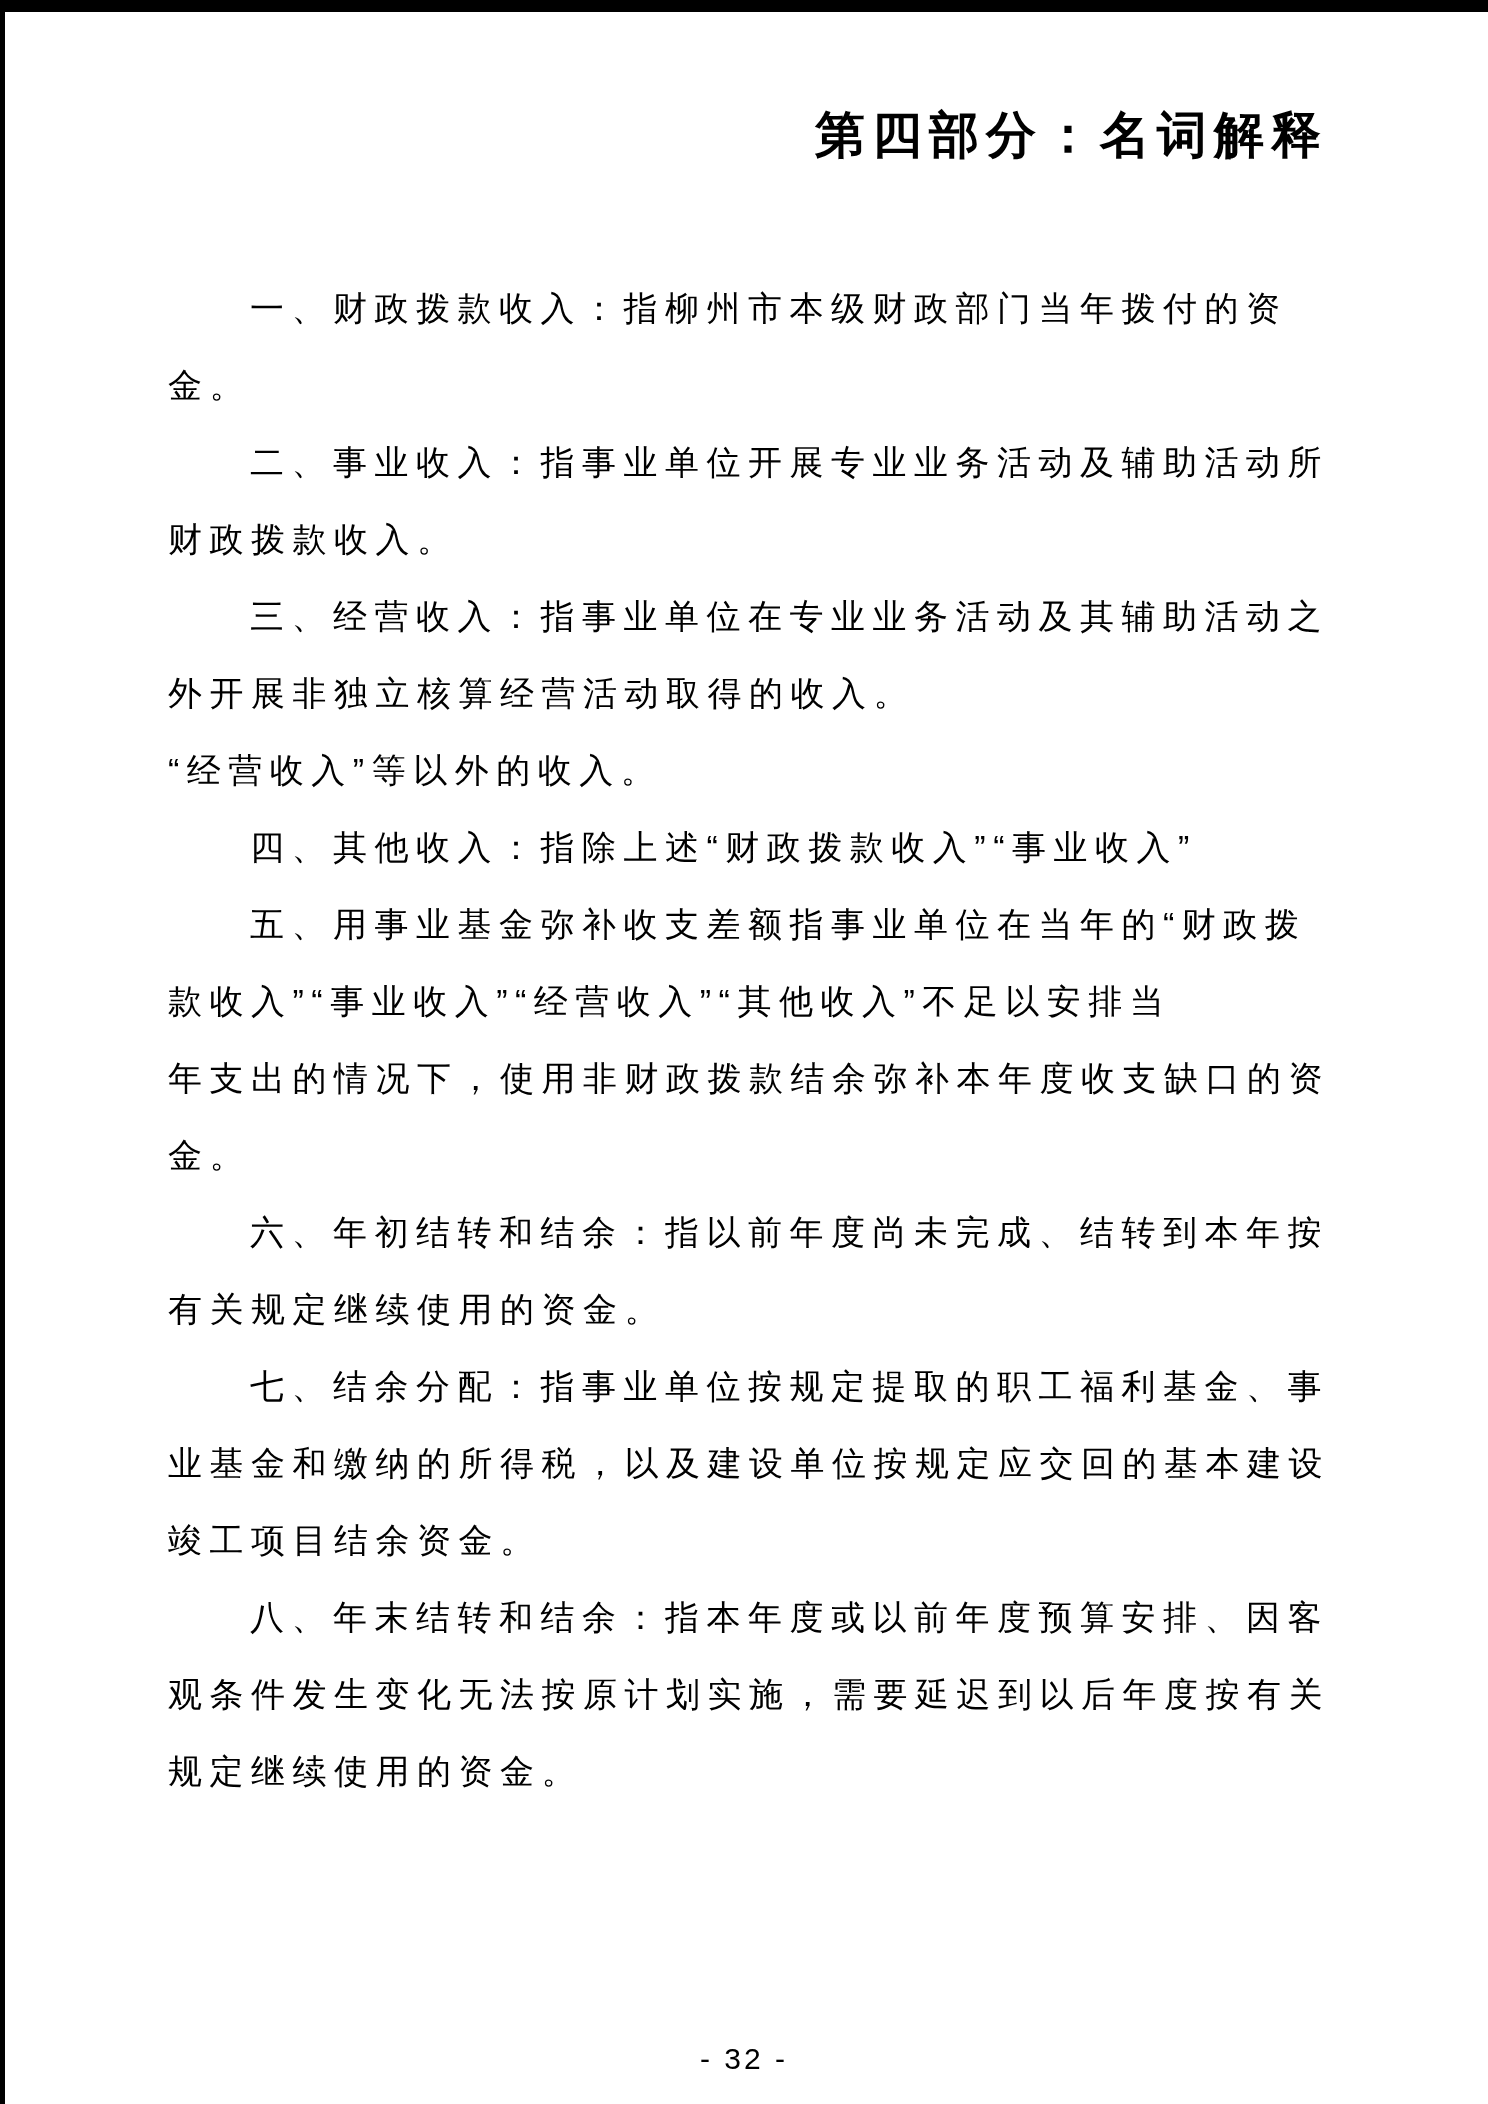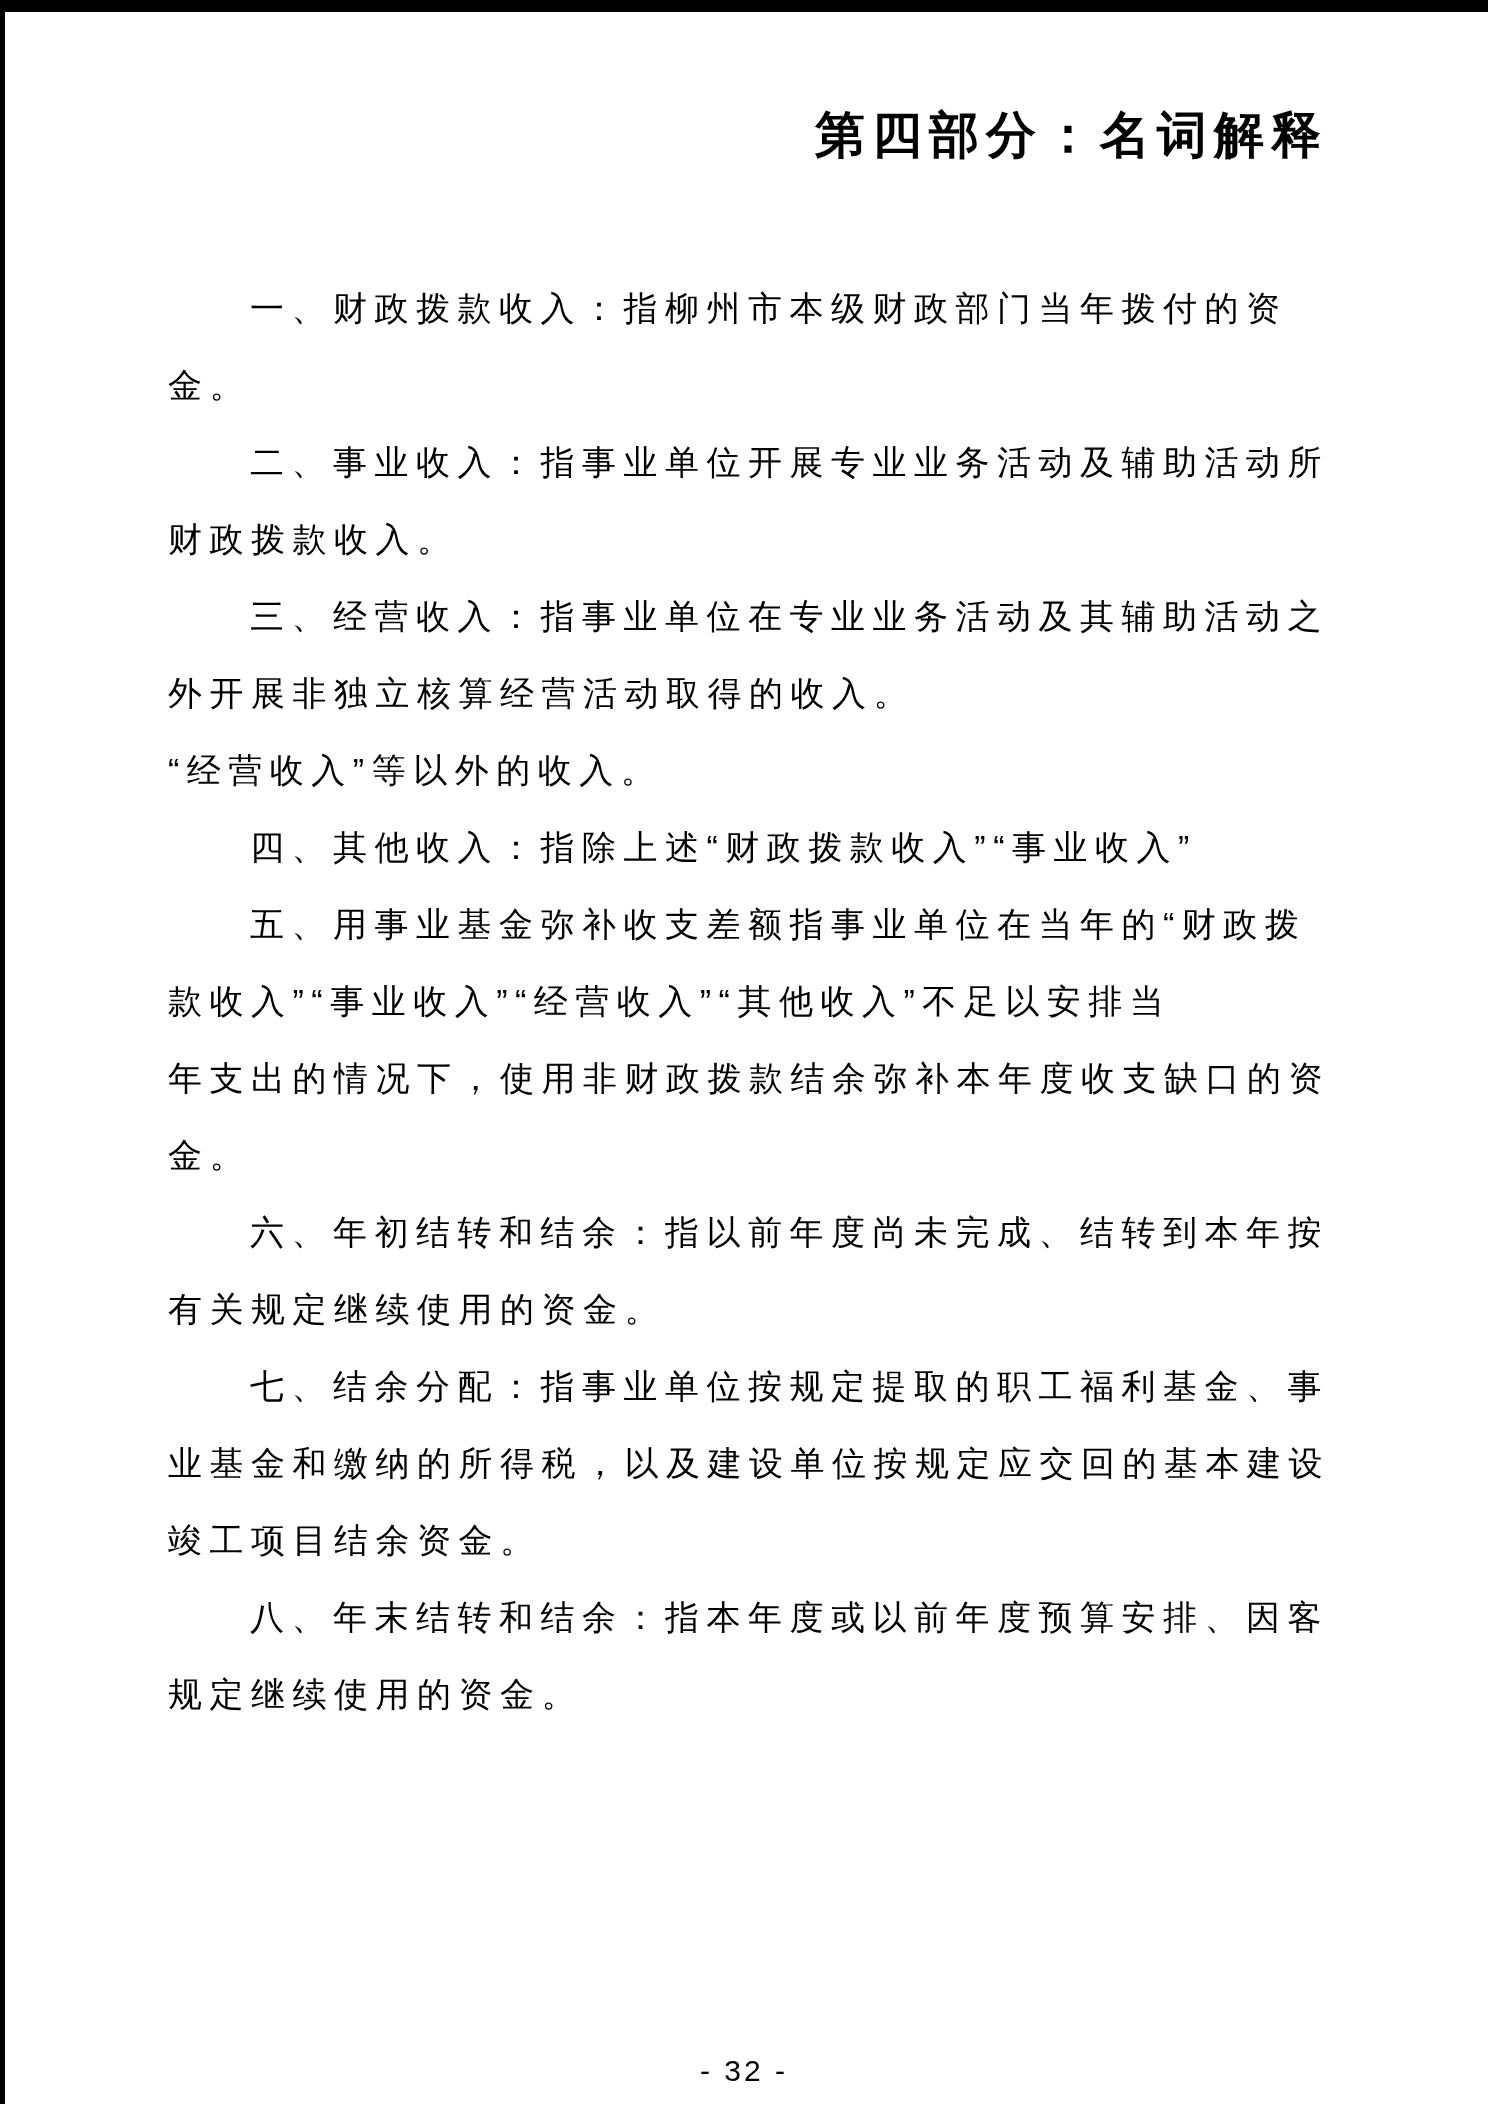--- a/index.html
+++ b/index.html
@@ -52,21 +52,21 @@
     letter-spacing: 7.5px;
     height: 77px;
     line-height: 77px;
     white-space: nowrap;
   }
   .line.first {
     padding-left: 82px;
   }
   .page-footer {
     position: absolute;
-    bottom: 16px;
+    bottom: 28px;
     left: 0;
     width: 100%;
     text-align: center;
     font-size: 30px;
     letter-spacing: 3px;
   }
 </style>
 </head>
 <body>
 
@@ -96,18 +96,19 @@
     <div class="line">金。</div>
 
     <div class="line first">六、年初结转和结余：指以前年度尚未完成、结转到本年按</div>
     <div class="line">有关规定继续使用的资金。</div>
 
     <div class="line first">七、结余分配：指事业单位按规定提取的职工福利基金、事</div>
     <div class="line">业基金和缴纳的所得税，以及建设单位按规定应交回的基本建设</div>
     <div class="line">竣工项目结余资金。</div>
 
     <div class="line first">八、年末结转和结余：指本年度或以前年度预算安排、因客</div>
+    <div class="line">观条件发生变化无法按原计划实施，需要延迟到以后年度按有关</div>
     <div class="line">规定继续使用的资金。</div>
 
   </div>
 </div>
 
 <div class="page-footer">- 32 -</div>
 
 </body></html>

